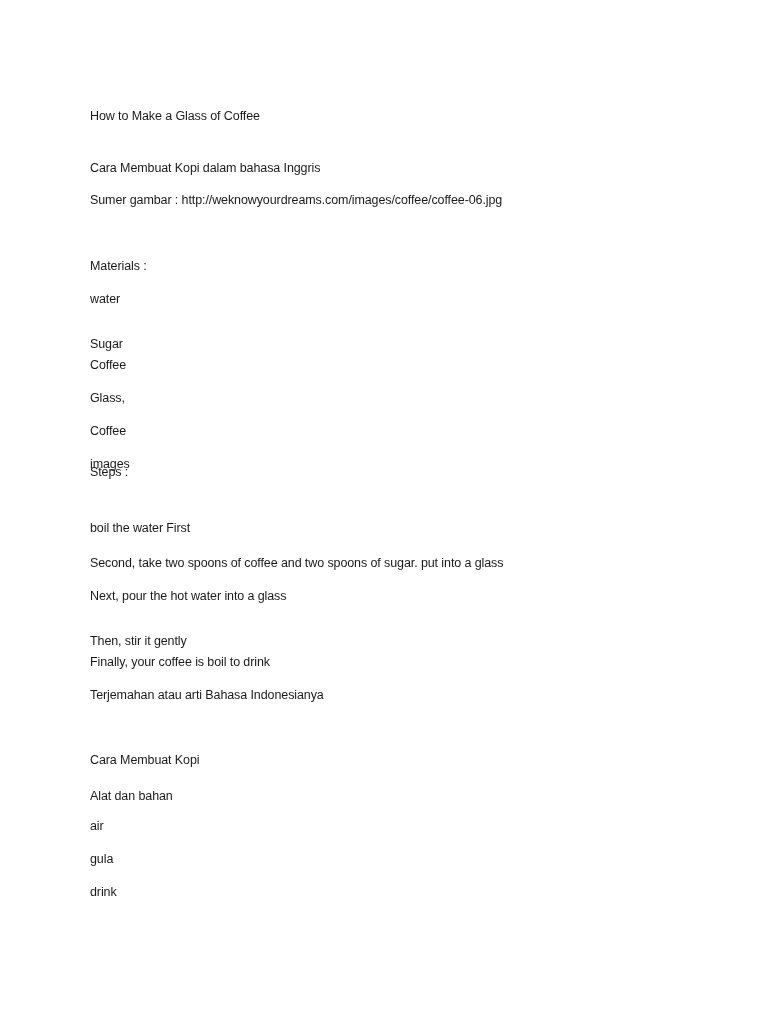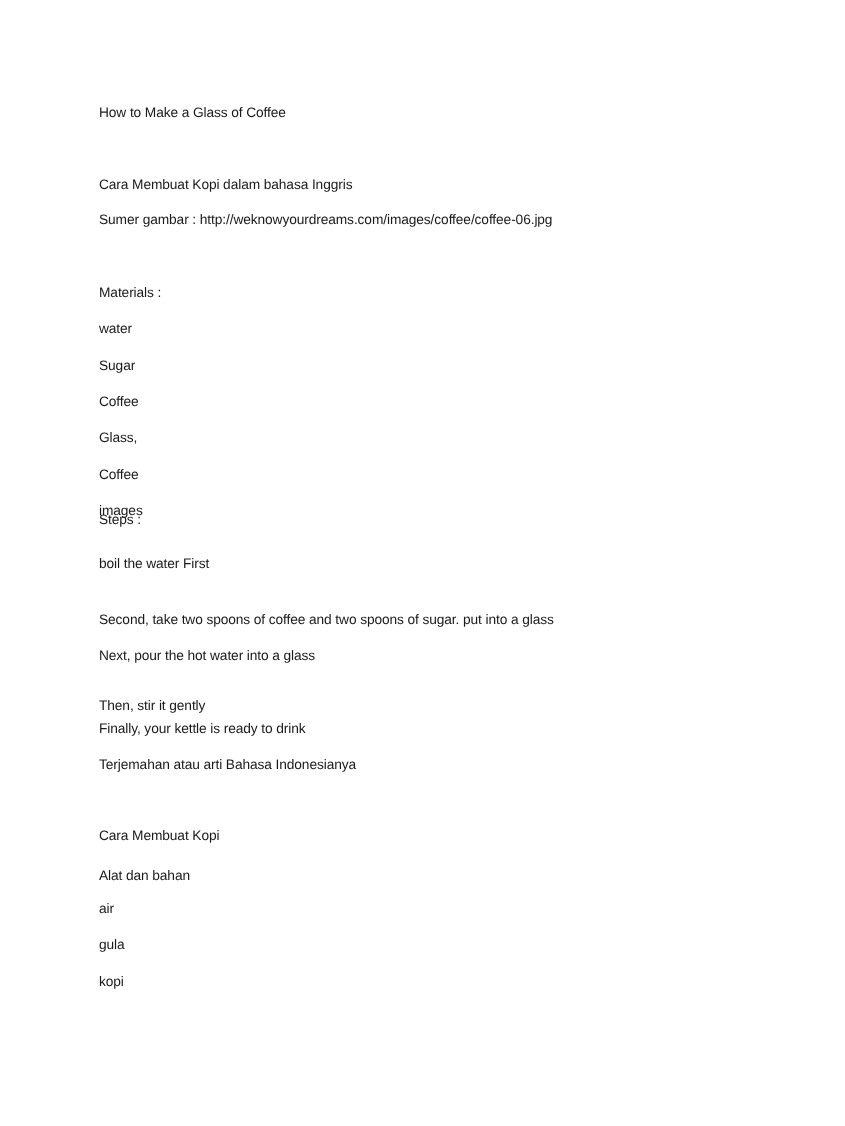--- a/index.html
+++ b/index.html
@@ -10,39 +10,39 @@
     }
     .line {
       position: absolute; left: 90px; font-size: 12.5px; line-height: 16px; white-space: nowrap;
       letter-spacing: -0.1px;
     }
   </style>
 </head>
 <body>
 
 <div>
-  <div class="line" style="top:94px">How to Make a Glass of Coffee</div>
+  <div class="line" style="top:108px">How to Make a Glass of Coffee</div>
   <div class="line" style="top:160px">Cara Membuat Kopi dalam bahasa Inggris</div>
   <div class="line" style="top:192px">Sumer gambar :  http://weknowyourdreams.com/images/coffee/coffee-06.jpg</div>
 
   <div class="line" style="top:258px">Materials :</div>
   <div class="line" style="top:291px">water</div>
-  <div class="line" style="top:324px">Sugar</div>
+  <div class="line" style="top:336px">Sugar</div>
   <div class="line" style="top:357px">Coffee</div>
   <div class="line" style="top:390px">Glass,</div>
   <div class="line" style="top:423px">Coffee</div>
   <div class="line" style="top:456px">images</div>
 
   <div class="line" style="top:464px">Steps :</div>
-  <div class="line" style="top:504px">boil the water First</div>
+  <div class="line" style="top:520px">boil the water First</div>
   <div class="line" style="top:555px">Second, take two spoons of coffee and two spoons of sugar. put into a glass</div>
   <div class="line" style="top:588px">Next, pour the hot water into a glass</div>
   <div class="line" style="top:633px">Then, stir it gently</div>
-  <div class="line" style="top:654px">Finally, your kettle is ready to drink</div>
+  <div class="line" style="top:654px">Finally, your coffee is boil to drink</div>
 
   <div class="line" style="top:687px">Terjemahan atau arti Bahasa Indonesianya</div>
 
   <div class="line" style="top:752px">Cara Membuat Kopi</div>
   <div class="line" style="top:788px">Alat dan bahan</div>
   <div class="line" style="top:818px">air</div>
   <div class="line" style="top:851px">gula</div>
-  <div class="line" style="top:884px">kopi</div>
+  <div class="line" style="top:884px">drink</div>
 </div>
 
 </body></html>

